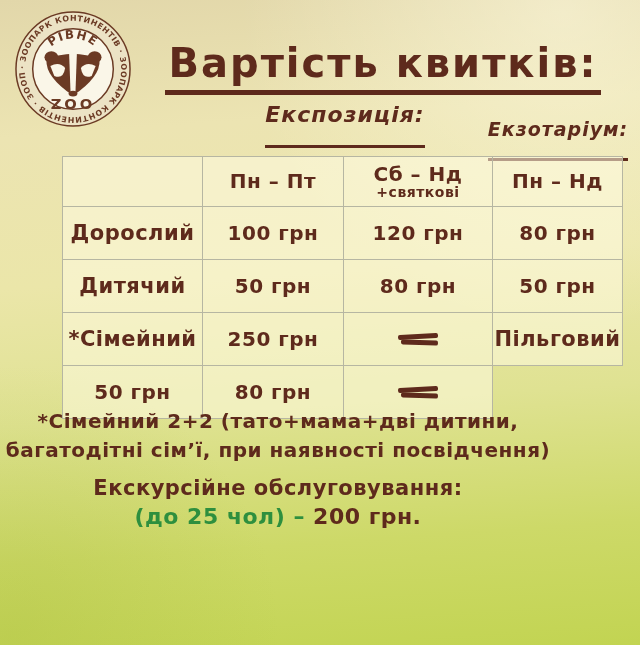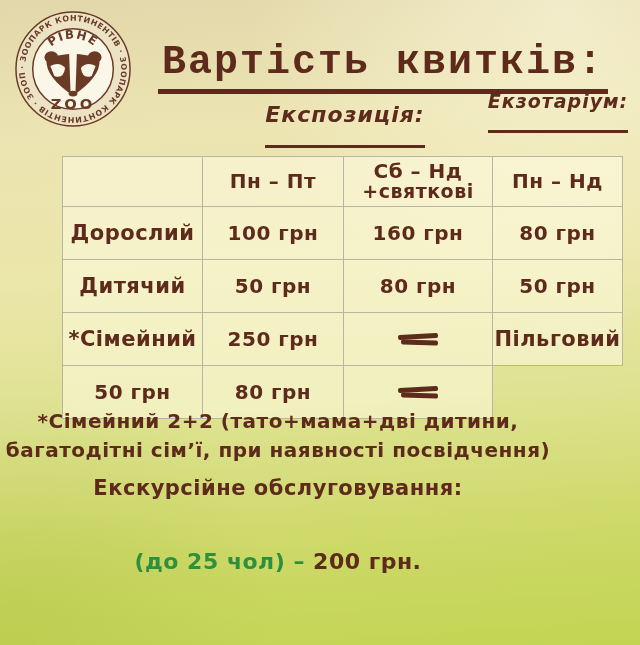--- a/index.html
+++ b/index.html
@@ -16,24 +16,23 @@
       linear-gradient(176deg,#e2d7aa 0%,#ece4b2 20%,#ebe6a9 42%,#dfe292 62%,#cdd968 82%,#c2d452 100%);
   }
   
   .title-wrap{position:absolute;left:132px;top:40px;width:502px;text-align:center;}
   .title{
     display:inline-block;
     font-size:40px;letter-spacing:2px;
     padding:0 4px 4px 4px;
     border-bottom:5px solid #5e2a1c;
     white-space:nowrap;
-    font-family:Liberation Mono, monospace;
   }
   .sec-expo{position:absolute;left:195px;top:102px;width:300px;text-align:center;}
-  .sec-exo{position:absolute;left:478px;top:90px;width:160px;text-align:center;}
+  .sec-exo{position:absolute;left:478px;top:118px;width:160px;text-align:center;}
   .sec-label{display:inline-block;font-size:22px;letter-spacing:1px;
     padding-bottom:18px;border-bottom:3px solid #5e2a1c;white-space:nowrap;font-style:italic;}
   .sec-exo .sec-label{font-size:19px;}
   
   .price-table{
     position:absolute;left:62px;top:156px;
     display:grid;
     grid-template-columns:140px 141px 149px 130px;
     grid-template-rows:50px 53px 53px 53px 53px;
     border-top:1px solid #b6b6a2;
@@ -42,35 +41,35 @@
   .cell{
     background:rgba(255,252,226,0.55);
     border-right:1px solid #b6b6a2;
     border-bottom:1px solid #b6b6a2;
     display:flex;flex-direction:column;
     align-items:center;justify-content:center;
     font-size:20px;letter-spacing:0.5px;
     line-height:1.05;
   }
   .cell.hdr{font-size:20px;}
-  .cell .sub{font-size:19px;letter-spacing:0.5px;}
+  .cell .sub{font-size:14px;letter-spacing:0.5px;}
   .cell.rowlabel{font-size:21px;text-align:right;}
   
   .dash-mark{position:relative;width:40px;height:11px;display:inline-block;}
   .dash-mark::before,.dash-mark::after{
     content:"";position:absolute;left:0;right:0;height:4.5px;
     background:#5e2a1c;border-radius:2px;
   }
   .dash-mark::before{top:0;transform:rotate(-3deg);}
   .dash-mark::after{bottom:0;left:3px;transform:rotate(2deg);}
   
   .note{position:absolute;left:0;width:556px;text-align:center;}
   .fam-note{top:407px;font-size:20px;line-height:29px;letter-spacing:0.5px;}
   .exc-title{top:476px;font-size:21px;letter-spacing:0.5px;}
-  .exc-price{top:504px;font-size:22px;letter-spacing:0.5px;margin-top:45px;}
+  .exc-price{top:504px;font-size:22px;letter-spacing:0.5px;}
   .group-note{top:535px;font-size:21px;line-height:30px;letter-spacing:0.5px;color:#2e8f3e;}
   .green{color:#2e8f3e;}
   .brown{color:#5e2a1c;}
   
   .logo{position:absolute;left:14px;top:10px;}
 </style>
 </head>
 <body>
 
 <div class="poster">
@@ -120,21 +119,21 @@
     <div class="cell hdr">
       <span>Сб – Нд</span>
       <span class="sub">+святкові</span>
     </div>
     <div class="cell hdr">
       <span>Пн – Нд</span>
     </div>
 
     <div class="cell rowlabel">Дорослий</div>
     <div class="cell">100 грн</div>
-    <div class="cell">160 грн</div>
+    <div class="cell">120 грн</div>
     <div class="cell">80 грн</div>
 
     <div class="cell rowlabel">Дитячий</div>
     <div class="cell">50 грн</div>
     <div class="cell">80 грн</div>
     <div class="cell">50 грн</div>
 
     <div class="cell rowlabel">*Сімейний</div>
     <div class="cell">250 грн</div>
     <div class="cell">

